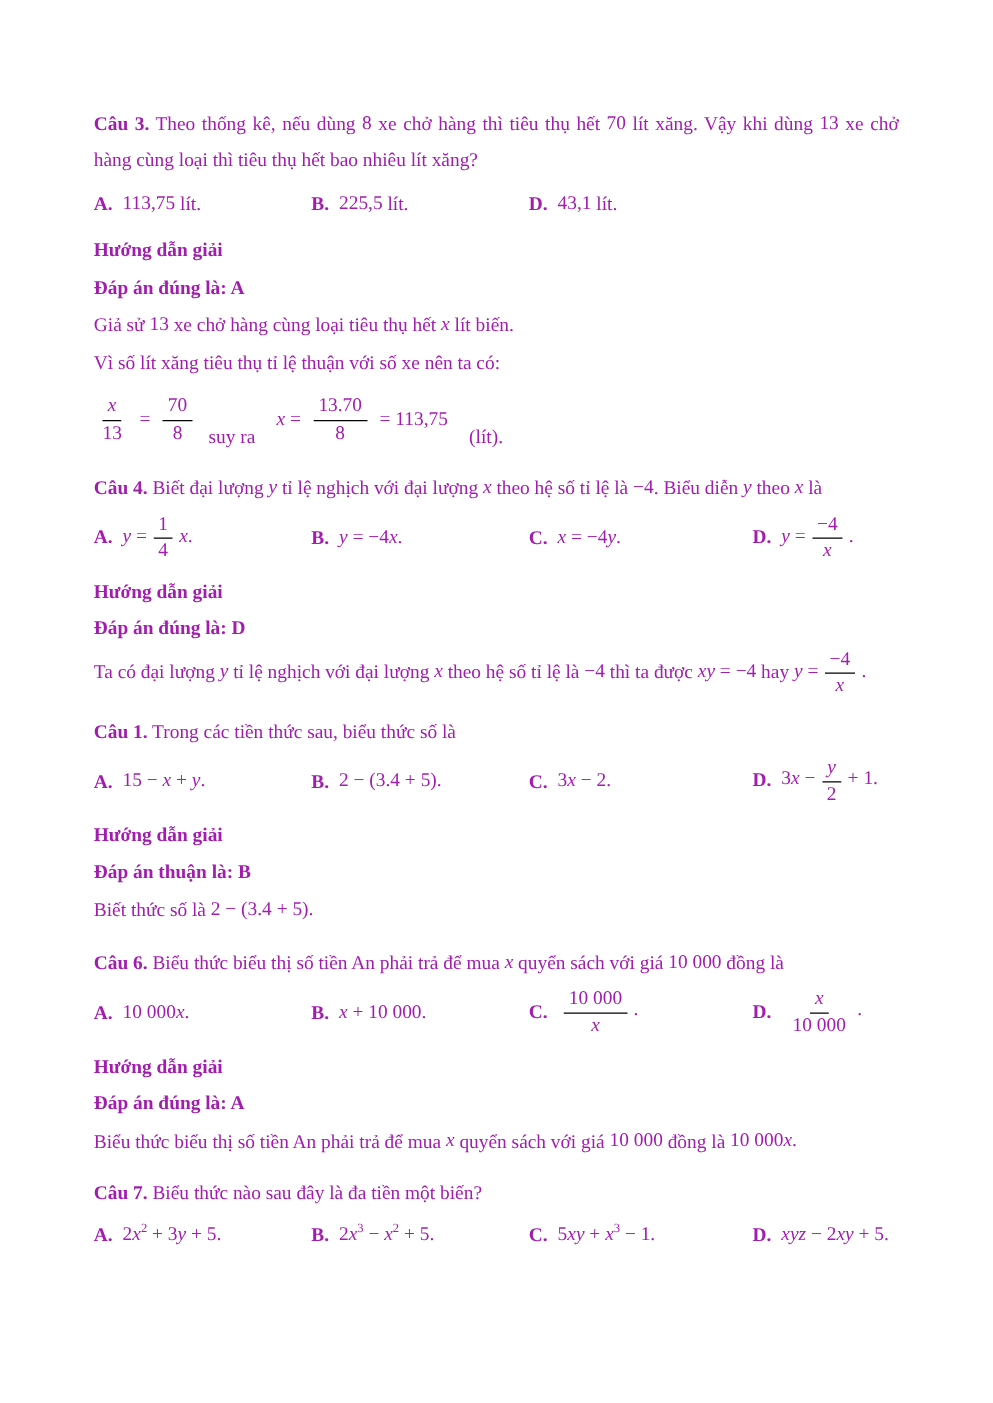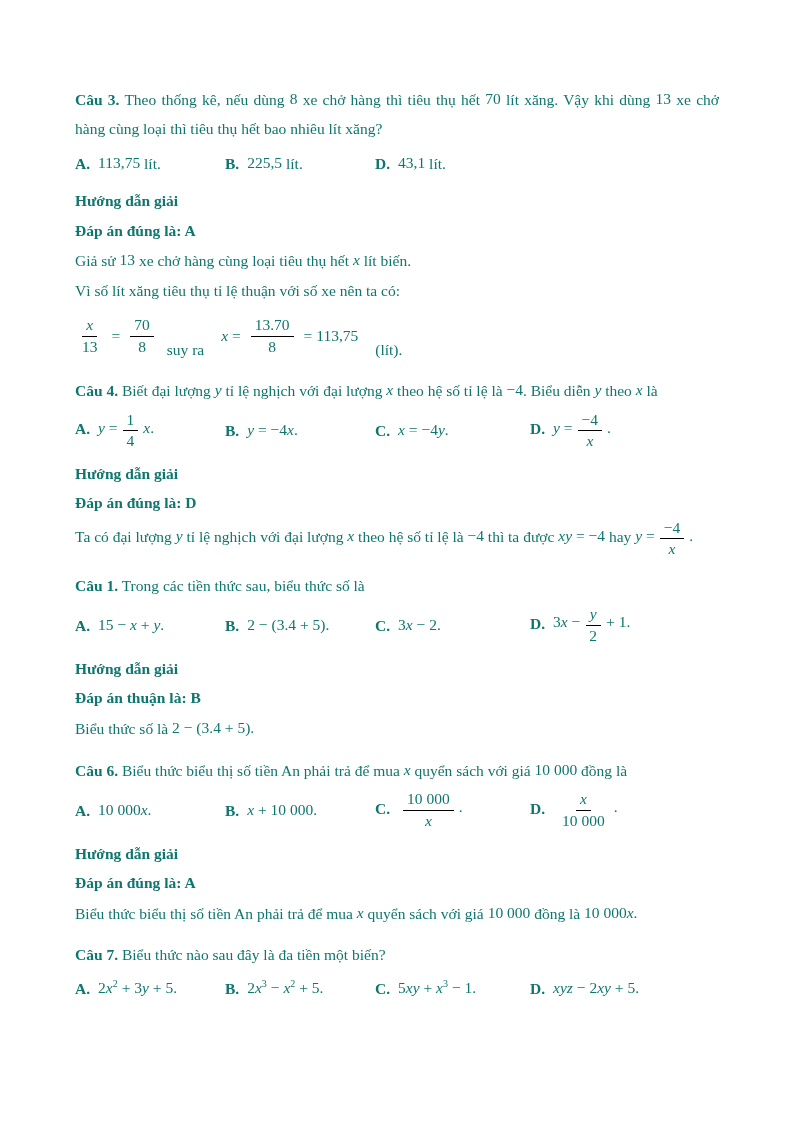--- a/index.html
+++ b/index.html
@@ -1,37 +1,37 @@
 <!DOCTYPE html>
 <html><head>
 <meta charset="utf-8">
 <style>
   html,body{margin:0;padding:0;background:#ffffff;}
   .page{
     width:794px;height:1122px;box-sizing:border-box;
     padding:72px 75px 0 75px;
     font-family:"Liberation Serif","DejaVu Serif",serif;
-    font-size:15.5px;color:#0f766e;background:#fff;overflow:hidden;
+    font-size:15.5px;color:#a21caf;background:#fff;overflow:hidden;
   }
   .para{margin:0;line-height:1.9;}
   .q{margin-top:12px;text-align:justify;}
   .bold{font-weight:bold;}
   .b{font-weight:bold;}
   .m{font-family:"Liberation Serif","DejaVu Serif",serif;vertical-align:1px;}
   .mi{font-style:italic;}
   sup{font-size:0.65em;line-height:0;}
   .frac{
     display:inline-flex;flex-direction:column;align-items:center;
     vertical-align:middle;margin:0 5px;line-height:1.3;text-align:center;
   }
   .frac .num{border-bottom:1px solid #000;padding:0 4px;display:block;}
   .frac .den{padding:0 4px;display:block;}
   .opts{
     display:grid;grid-template-columns:150px 150px 155px 1fr;
-    align-items:center;margin:4px 0 8px 0;min-height:30px;line-height:1.9;
+    align-items:center;margin:4px 0 8px 0;min-height:30px;line-height:1.9;gap:24px;
   }
   .opt{display:block;}
   .opt .b{margin-right:8px;}
   .formula{
     display:flex;align-items:center;height:54px;margin:4px 0 6px 0;line-height:1.25;
   }
   .formula .m{margin:0 7px;}
   .formula .t{align-self:flex-end;margin:0 10px;padding-bottom:3px;line-height:1.2;}
   .formula .frac{margin:0 3px;}
   .sol{line-height:1.9;}
@@ -101,21 +101,21 @@
       <div class="opt"><span class="b">A.</span><span class="m"><span>1</span><span>5</span><span> </span><span>−</span><span> </span><span class="mi">x</span><span> </span><span>+</span><span> </span><span class="mi">y</span><span>.</span></span></div>
       <div class="opt"><span class="b">B.</span><span class="m"><span>2</span><span> </span><span>−</span><span> </span><span>(</span><span>3</span><span>.</span><span>4</span><span> </span><span>+</span><span> </span><span>5</span><span>)</span><span>.</span></span></div>
       <div class="opt"><span class="b">C.</span><span class="m"><span>3</span><span class="mi">x</span><span> </span><span>−</span><span> </span><span>2</span><span>.</span></span></div>
       <div class="opt"><span class="b">D.</span><span class="m"><span>3</span><span class="mi">x</span><span> </span><span>−</span></span><span class="frac">
             <span class="num"><span class="mi">y</span></span>
             <span class="den"><span>2</span></span>
           </span><span class="m"><span>+</span><span> </span><span>1</span><span>.</span></span></div>
     </div>
     <p class="para bold">Hướng dẫn giải</p>
     <p class="para bold">Đáp án thuận là: B</p>
-    <p class="para sol"><span class="t">Biểu thức số là </span><span class="m"><span>2</span><span> </span><span>−</span><span> </span><span>(</span><span>3</span><span>.</span><span>4</span><span> </span><span>+</span><span> </span><span>5</span><span>)</span><span>.</span></span></p>
+    <p class="para sol"><span class="t">Biết thức số là </span><span class="m"><span>2</span><span> </span><span>−</span><span> </span><span>(</span><span>3</span><span>.</span><span>4</span><span> </span><span>+</span><span> </span><span>5</span><span>)</span><span>.</span></span></p>
   </section>
 
   <section>
     <p class="para q"><span class="b">Câu 6.</span><span class="t"> Biểu thức biểu thị số tiền An phải trả để mua </span><span class="m"><span class="mi">x</span></span><span class="t"> quyển sách với giá </span><span class="m"><span>1</span><span>0</span><span> </span><span>0</span><span>0</span><span>0</span></span><span class="t"> đồng là</span></p>
     <div class="opts">
       <div class="opt"><span class="b">A.</span><span class="m"><span>1</span><span>0</span><span> </span><span>0</span><span>0</span><span>0</span><span class="mi">x</span><span>.</span></span></div>
       <div class="opt"><span class="b">B.</span><span class="m"><span class="mi">x</span><span> </span><span>+</span><span> </span><span>1</span><span>0</span><span> </span><span>0</span><span>0</span><span>0</span><span>.</span></span></div>
       <div class="opt"><span class="b">C.</span><span class="frac">
             <span class="num"><span>1</span><span>0</span><span> </span><span>0</span><span>0</span><span>0</span></span>
             <span class="den"><span class="mi">x</span></span>

